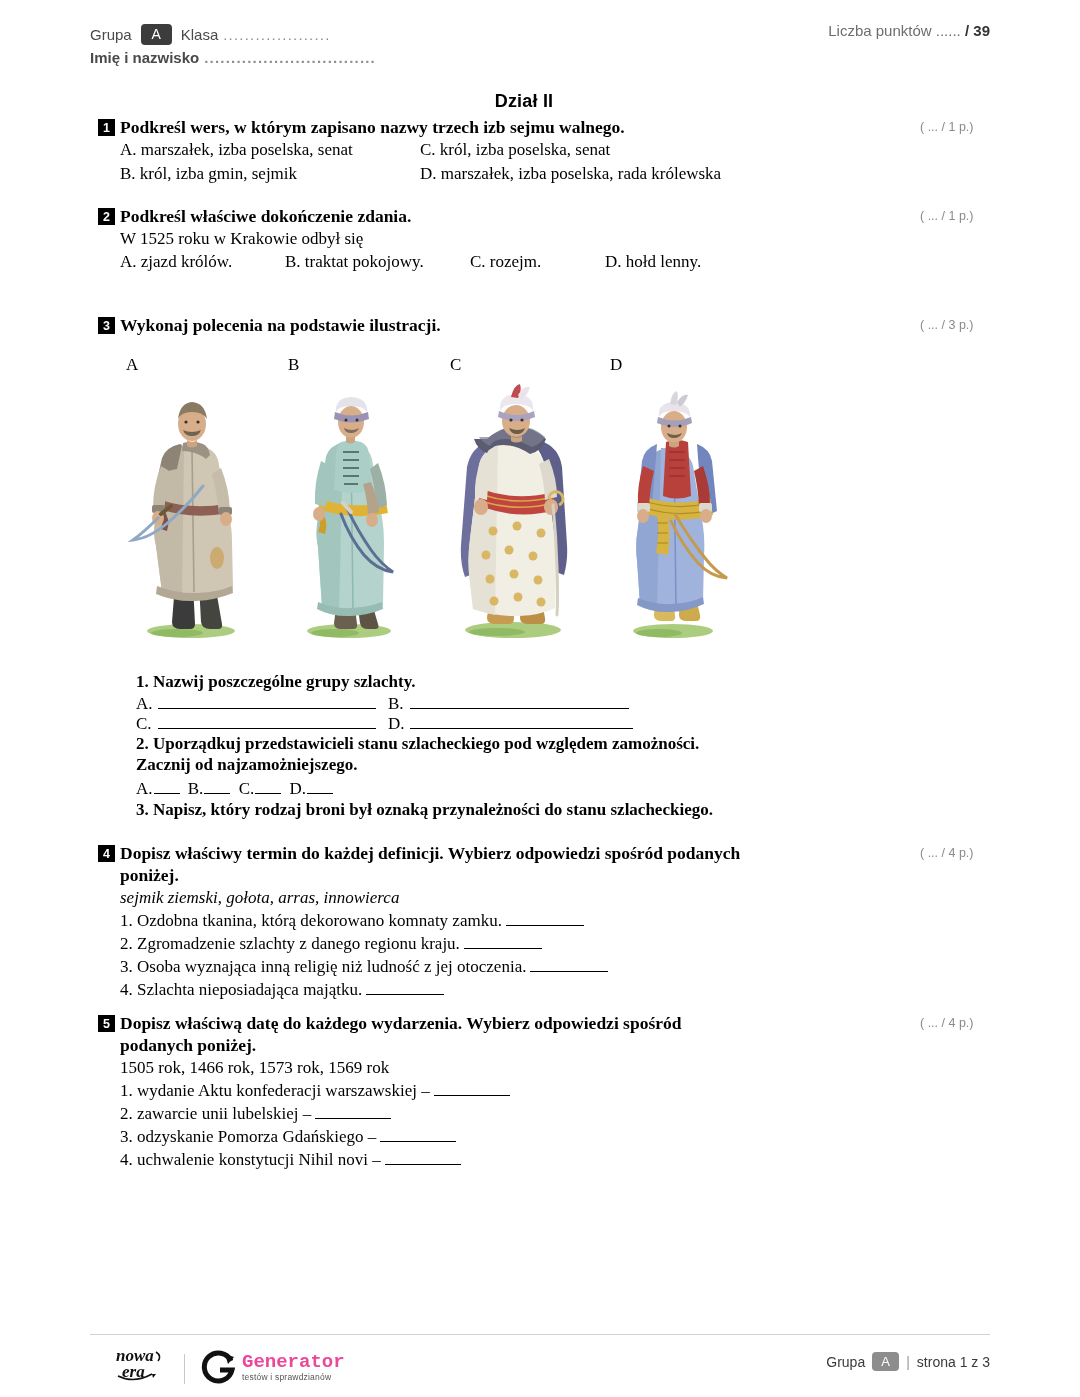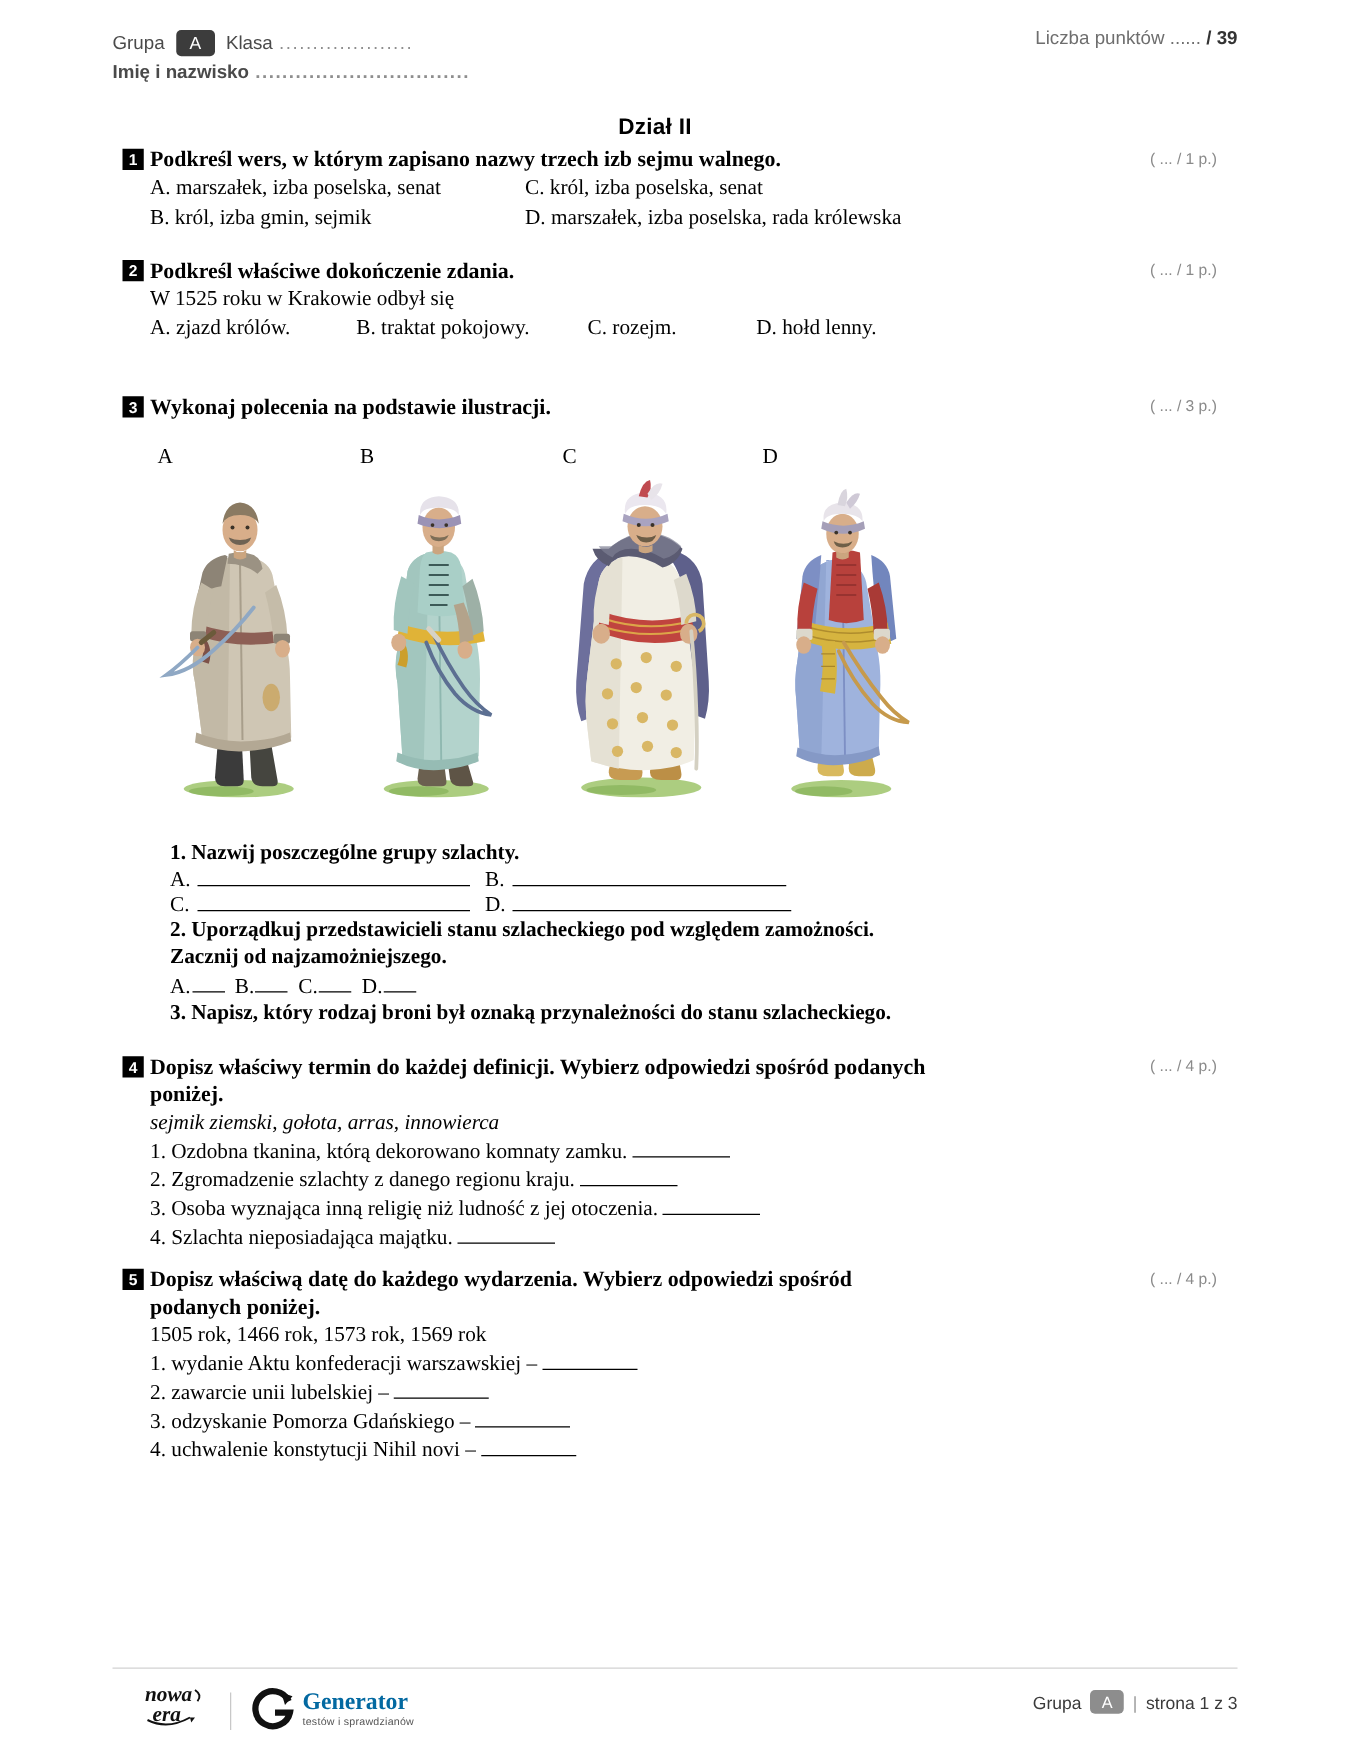--- a/index.html
+++ b/index.html
@@ -236,24 +236,24 @@
   .brand-nowaera .l2 { position: absolute; left: 10px; top: 17px; }
   .brand-div {
     width: 1px;
     height: 30px;
     background: #c8c8c8;
     margin: 0 16px 0 12px;
   }
   .gen-wrap { display: flex; align-items: center; }
   .gen-text { margin-left: 7px; }
   .gen-title {
-    font-family: Liberation Serif, serif;
+    font-family: Liberation Mono, monospace;
     font-weight: bold;
     font-size: 19px;
-    color: #0369a1;
+    color: #ec4899;
     line-height: 20px;
   }
   .gen-sub {
     font-family: "Liberation Sans", sans-serif;
     font-size: 8.5px;
     color: #555555;
     line-height: 10px;
     letter-spacing: 0.2px;
   }
   .footer-right {

